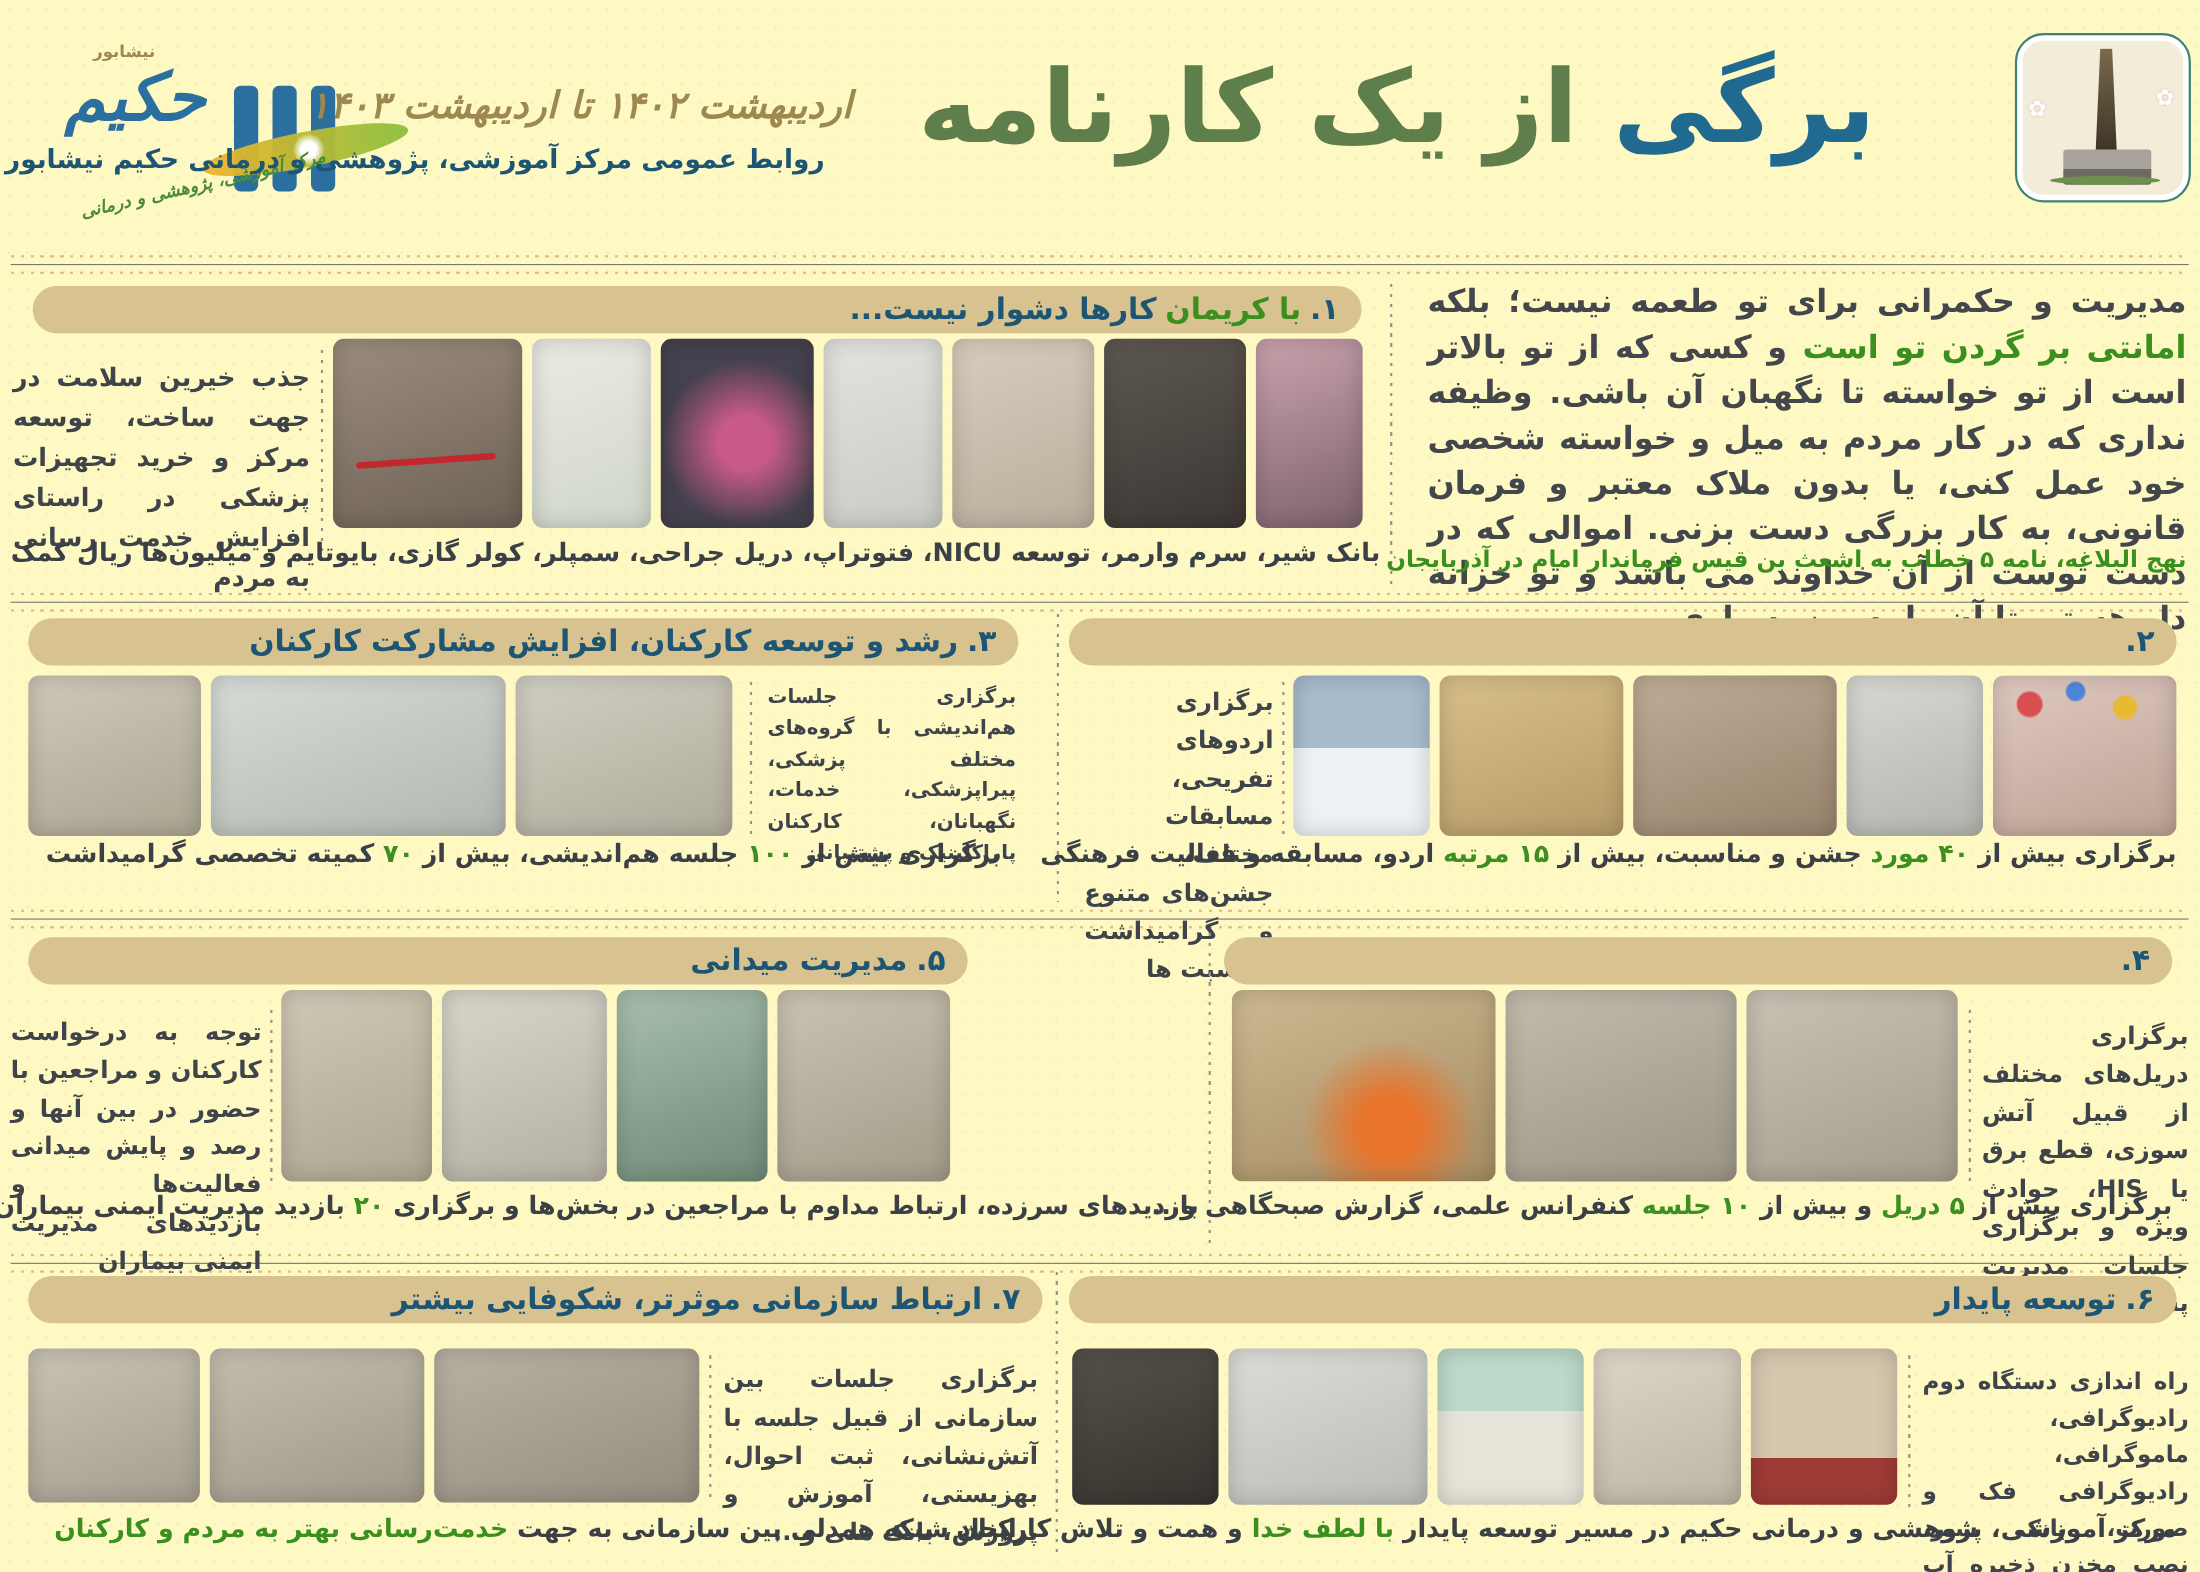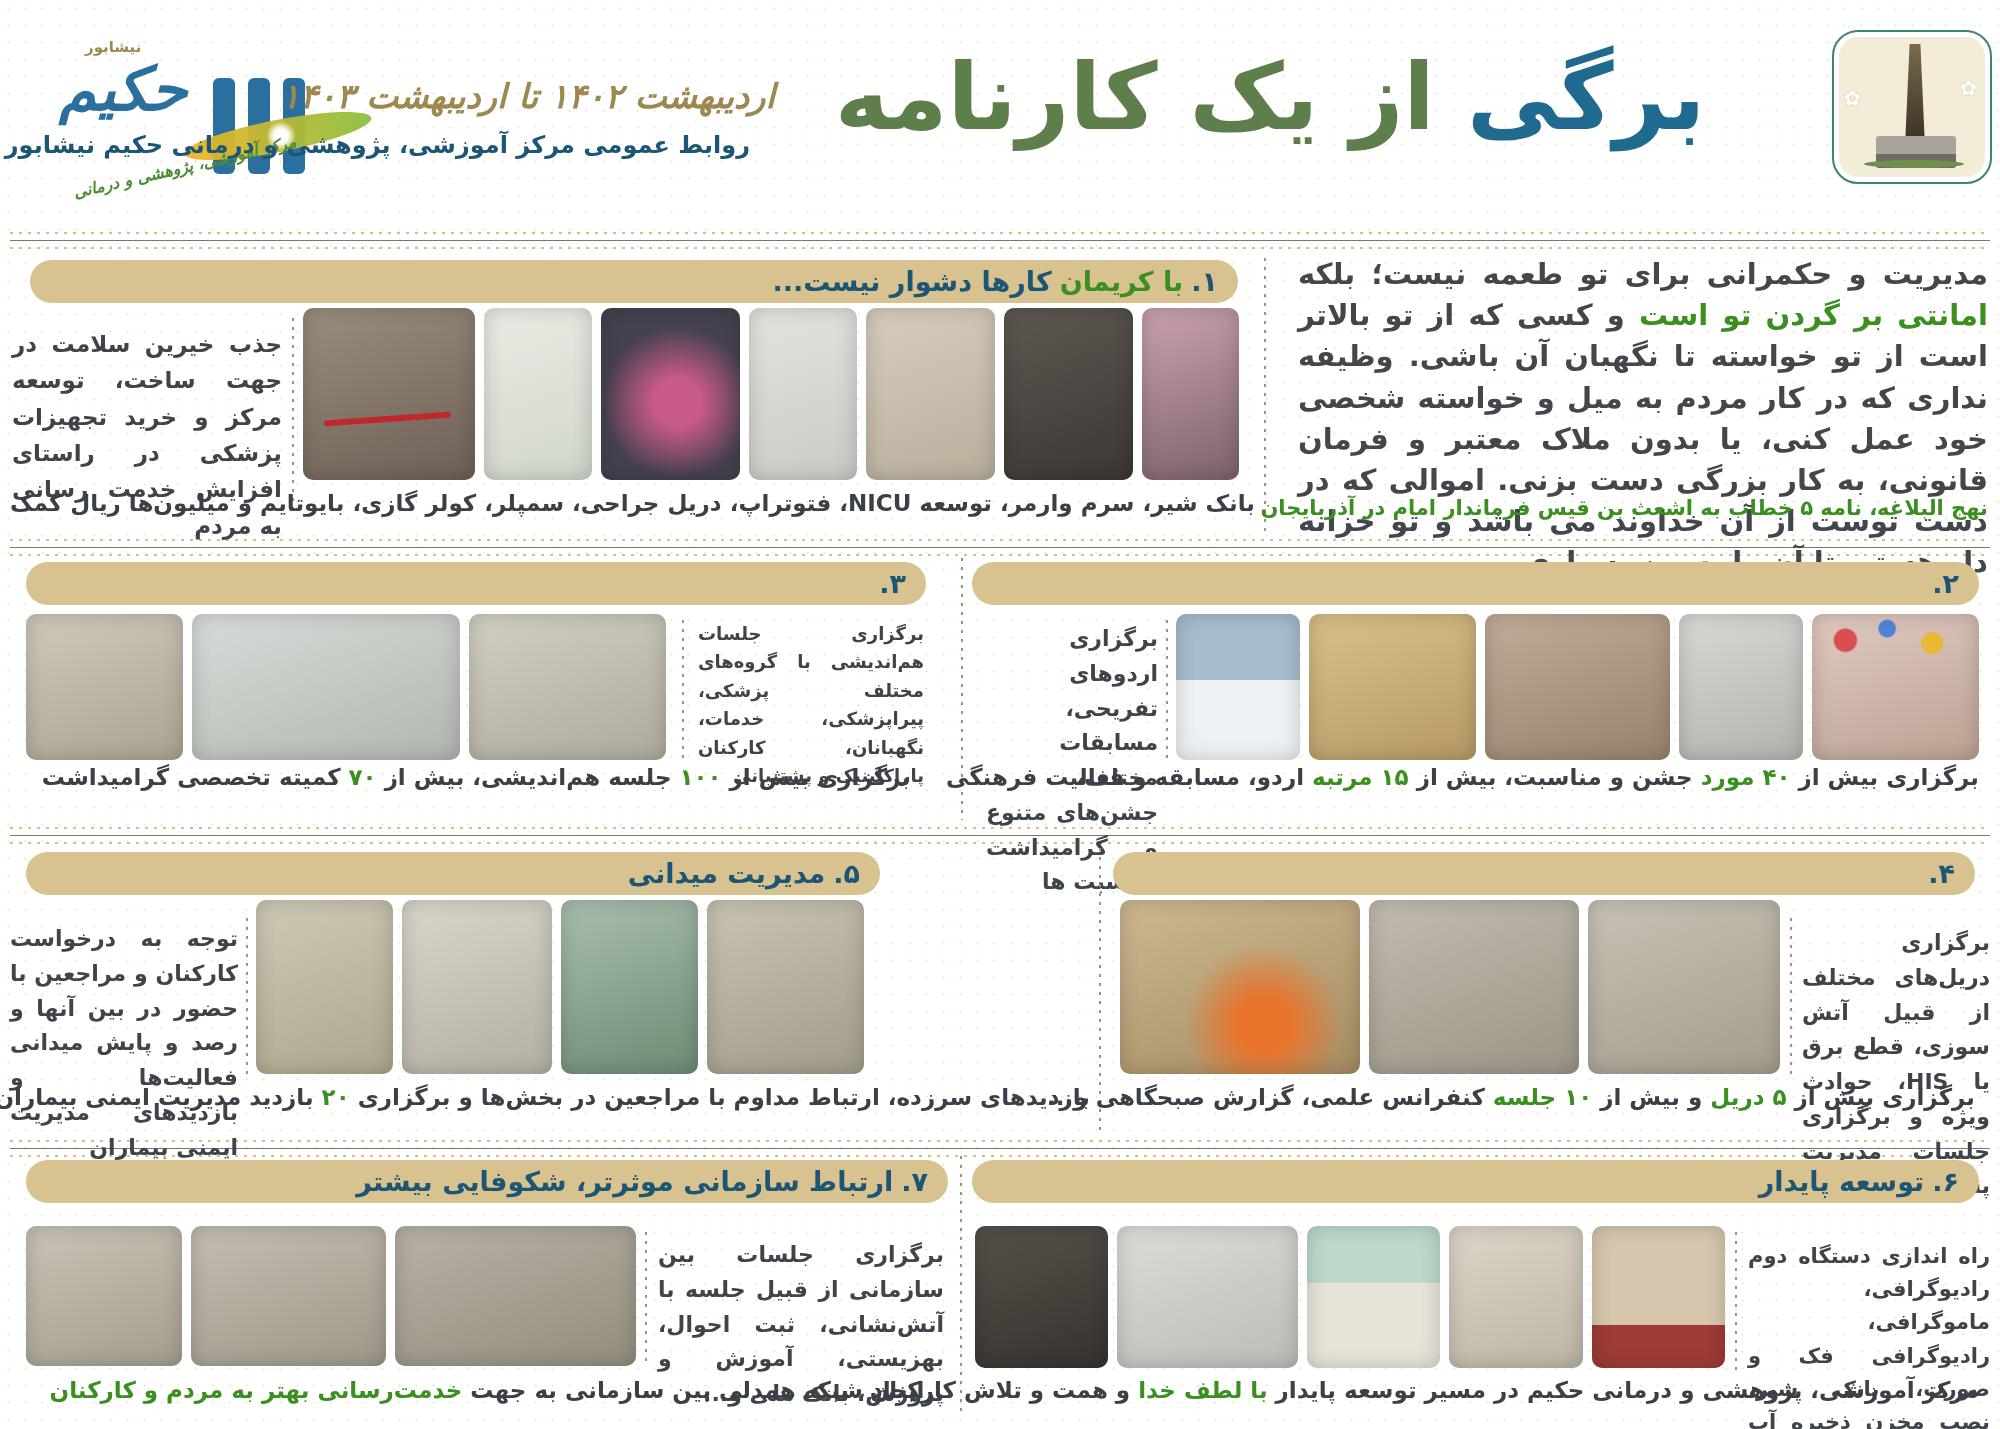--- a/index.html
+++ b/index.html
@@ -1,16 +1,16 @@
 <!DOCTYPE html>
 <html lang="fa" dir="rtl"><head>
 <meta charset="utf-8">
 <style>
   html,body{margin:0;padding:0;background:#e8e2d2;}
-  .poster{position:relative;width:2000px;height:1429px;background:#ffffff;overflow:hidden;
+  .poster{position:relative;width:2000px;height:1429px;background:#fef9c3;overflow:hidden;
           font-family:"DejaVu Sans",sans-serif;direction:rtl;}
   .poster::before{content:"";position:absolute;inset:0;pointer-events:none;
     background-image:radial-gradient(#e7dec4 1px,transparent 1.2px);background-size:17px 17px;opacity:.55;}
   
   .bar{position:absolute;height:43px;background:#d8c28f;border-radius:22px;display:flex;align-items:center;
        padding:0 20px;box-sizing:border-box;font-weight:bold;font-size:27px;color:#1d5674;white-space:nowrap;}
   .bar span{margin-left:8px;}
   .grn{color:#3a8f1f;}
   
   .side{position:absolute;font-weight:bold;color:#3f444a;text-align:justify;line-height:1.58;direction:rtl;}
@@ -139,20 +139,21 @@
   </div>
 
   <div class="vdiv" style="left:1264px;top:258px;height:276px;"></div>
 
   <div class="quote" style="left:1298px;top:254px;width:690px;"><span>مدیریت و حکمرانی برای تو طعمه نیست؛ بلکه </span><span class="grn">امانتی بر گردن تو است</span><span> و کسی که از تو بالاتر است از تو خواسته تا نگهبان آن باشی. وظیفه نداری که در کار مردم به میل و خواسته شخصی خود عمل کنی، یا بدون ملاک معتبر و فرمان قانونی، به کار بزرگی دست بزنی. اموالی که در دست توست از آن خداوند می باشد و تو خزانه دار هستی تا آن را به من بسپاری.</span>
   </div>
   <div class="q-src" style="left:1298px;top:496px;width:690px;">نهج البلاغه، نامه ۵ خطاب به اشعث بن قیس فرماندار امام در آذربایجان</div>
 
   <div class="bar" style="left:26px;top:562px;width:900px;">
     <span>۳. </span>
+      <span>رشد و توسعه کارکنان، افزایش مشارکت کارکنان</span>
   </div>
 
   <div class="photos" style="left:26px;top:614px;width:640px;height:146px;">
     <div class="ph" style="flex:1;background:linear-gradient(160deg,#cfc9ba,#aaa491);"></div>
     <div class="ph" style="flex:1.7;background:linear-gradient(160deg,#d8dcd8,#b2b6b0);"></div>
     <div class="ph" style="flex:1.25;background:linear-gradient(160deg,#d2cfc2,#aeab9c);"></div>
   </div>
   <div class="vdiv" style="left:682px;top:620px;height:140px;"></div>
   <div class="side" style="left:698px;top:620px;width:226px;font-size:18px;">برگزاری جلسات هم‌اندیشی با گروه‌های مختلف پزشکی، پیراپزشکی، خدمات، نگهبانان، کارکنان پاراکلینیک و پشتیبانی</div>
   <div class="cap" style="left:26px;top:764px;width:900px;">

